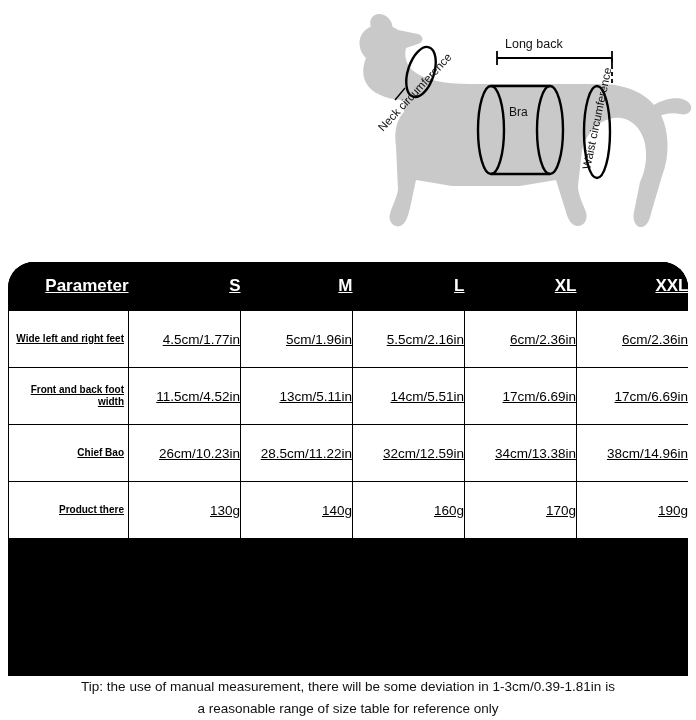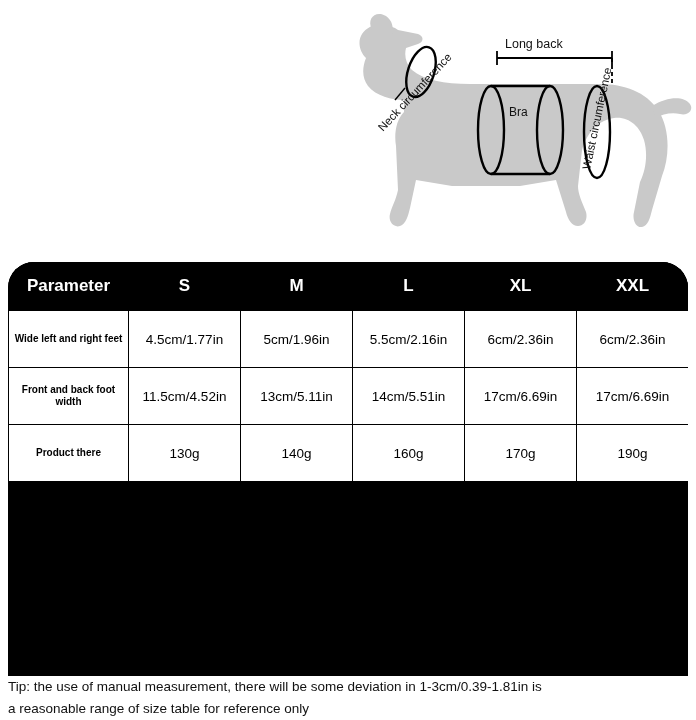--- a/index.html
+++ b/index.html
@@ -40,27 +40,28 @@
     box-sizing: border-box;
   }
   table.size-table {
     border-collapse: collapse;
     width: 680px;
     table-layout: fixed;
     background: #000;
   }
   table.size-table td, table.size-table th {
     border: 1px solid #000;
-    text-align: center;
+    text-align: right;
     vertical-align: middle;
     font-size: 13.5px;
     color: #000;
     background: #ffffff;
     padding: 0;
     height: 56px;
+    text-decoration: underline;
   }
   table.size-table thead th {
     background: #000000;
     color: #ffffff;
     font-size: 17px;
     font-weight: bold;
     height: 48px;
     border: none;
   }
   table.size-table tbody tr td:first-child {
@@ -70,21 +71,21 @@
     padding: 0 4px;
   }
   .col-param { width: 120px; }
   .col-size  { width: 112px; }
 
   .tip {
     position: absolute;
     left: 8px;
     top: 676px;
     width: 680px;
-    text-align: left;
+    text-align: center;
     font-size: 13.5px;
     line-height: 1.65;
     color: #111;
     background: #fff;
   }
 
   .lbl {
     font-family: "Liberation Sans", sans-serif;
     font-size: 11.5px;
     fill: #111;
@@ -200,20 +201,28 @@
       </tr>
       <tr>
         <td>Front and back foot width</td>
         <td>11.5cm/4.52in</td>
         <td>13cm/5.11in</td>
         <td>14cm/5.51in</td>
         <td>17cm/6.69in</td>
         <td>17cm/6.69in</td>
       </tr>
       <tr>
+        <td>Chief Bao</td>
+        <td>26cm/10.23in</td>
+        <td>28.5cm/11.22in</td>
+        <td>32cm/12.59in</td>
+        <td>34cm/13.38in</td>
+        <td>38cm/14.96in</td>
+      </tr>
+      <tr>
         <td>Product there</td>
         <td>130g</td>
         <td>140g</td>
         <td>160g</td>
         <td>170g</td>
         <td>190g</td>
       </tr>
     </tbody>
   </table>
 </div>

